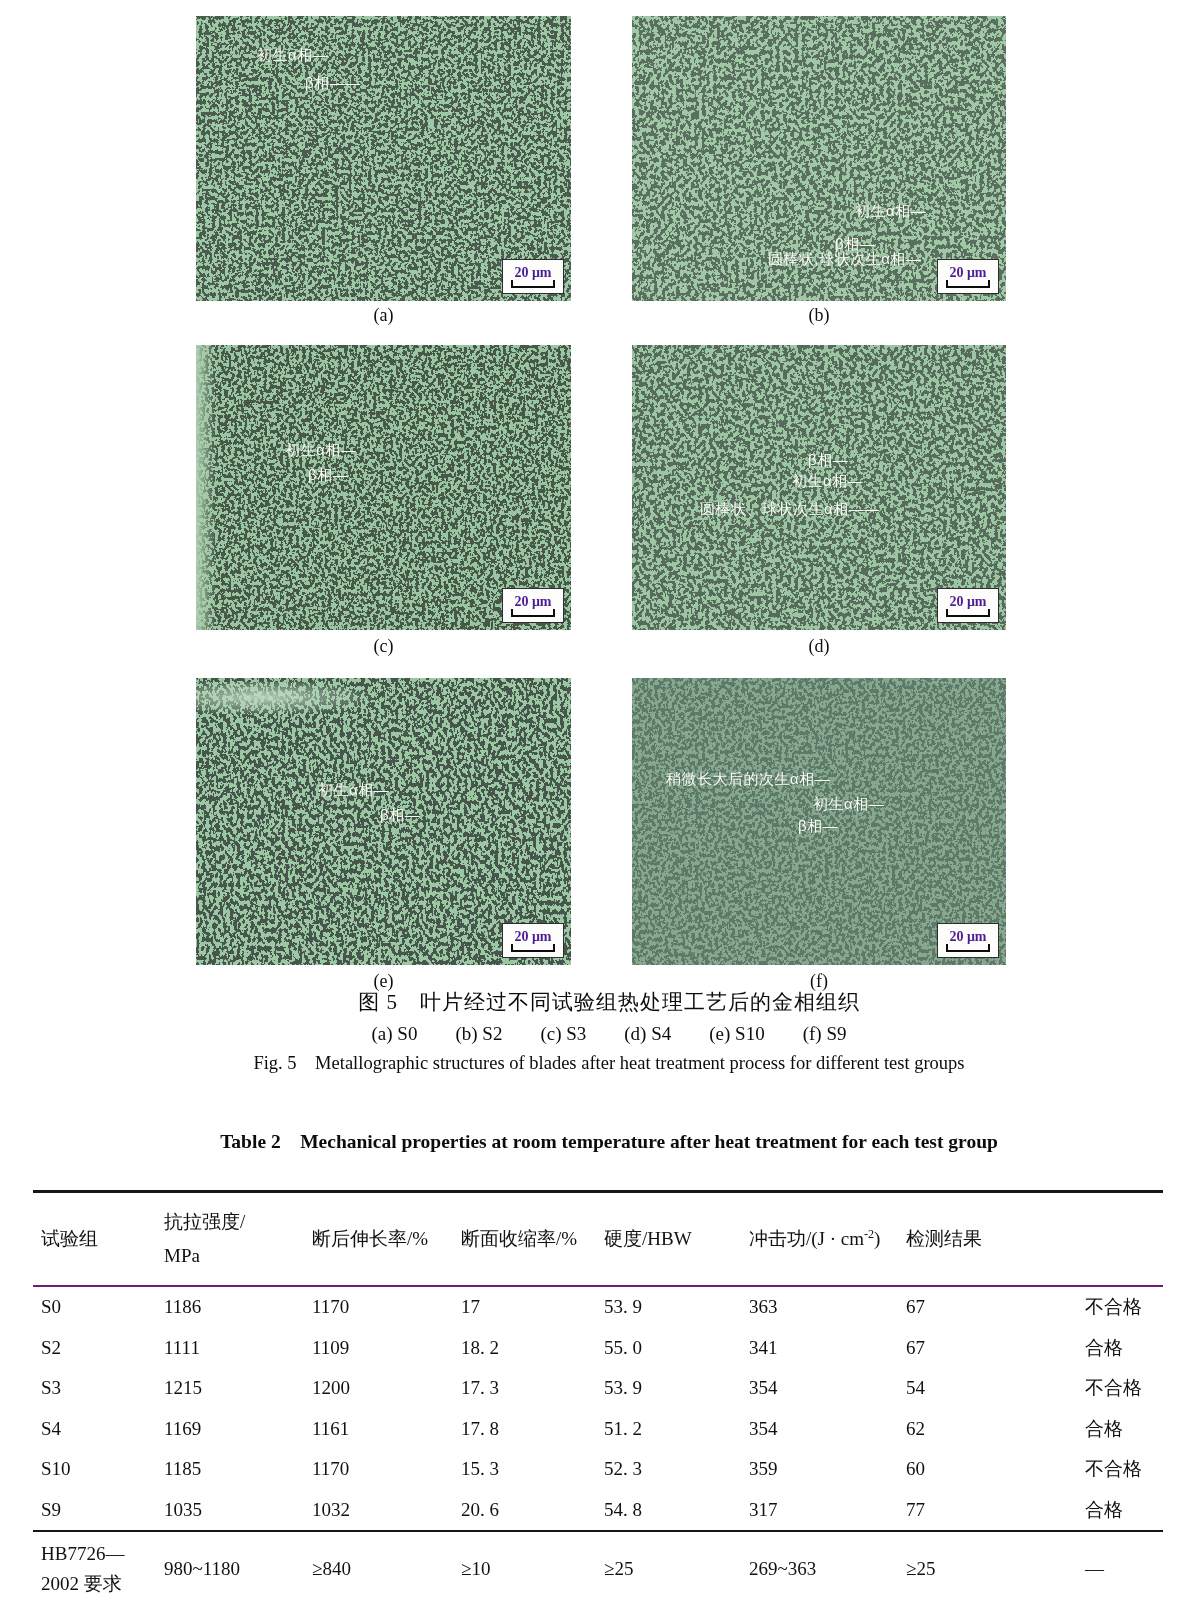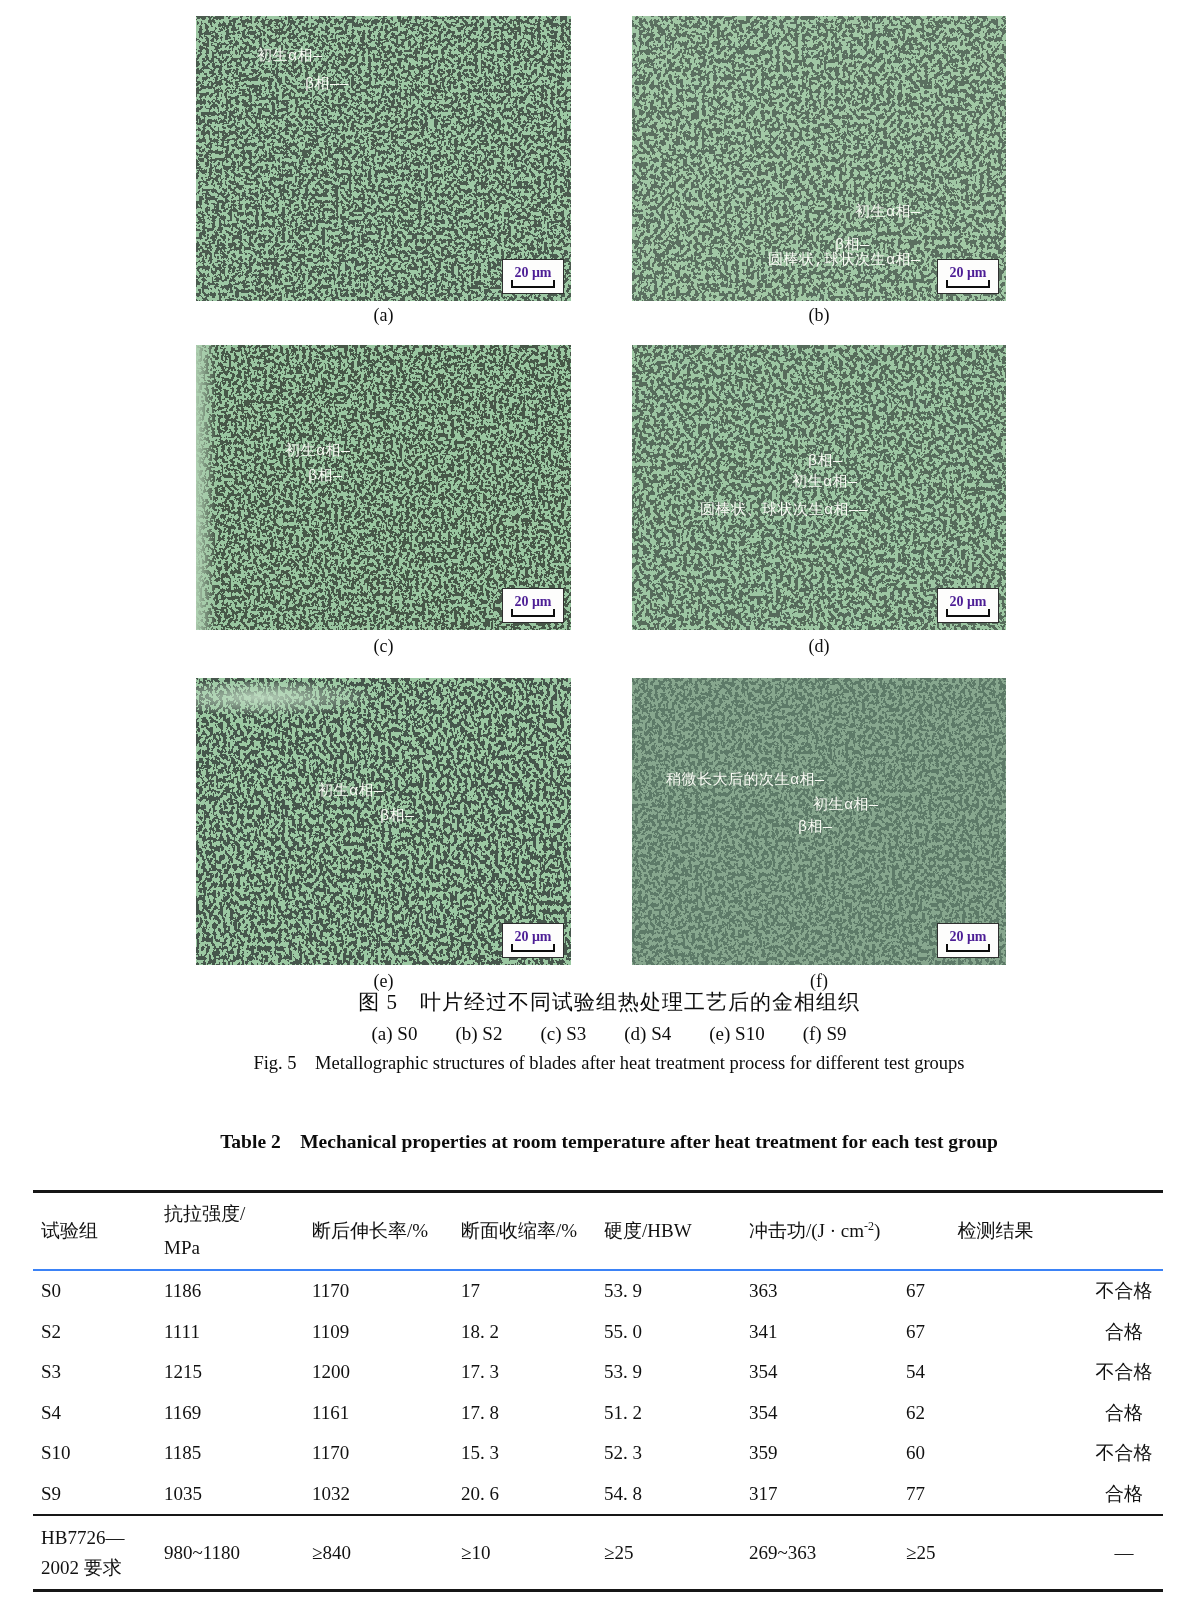--- a/index.html
+++ b/index.html
@@ -4,21 +4,21 @@
 <style>
   *{margin:0;padding:0;box-sizing:border-box}
   html,body{background:#ffffff}
   body{width:1196px;height:1600px;font-family:"Liberation Serif","DejaVu Serif",serif;color:#111}
   .page{position:relative;width:1196px;height:1600px;background:#fff;overflow:hidden}
 
   
   .panel{position:absolute;overflow:hidden;background:#4c5c50}
   .tex{position:absolute;left:0;top:0;display:block}
   .ann{position:absolute;color:#fbfdf6;font-size:15px;white-space:nowrap;letter-spacing:.5px;
-       font-family:Liberation Mono, monospace;text-shadow:0 0 2px rgba(40,60,45,.35)}
+       font-family:Liberation Sans, sans-serif;text-shadow:0 0 2px rgba(40,60,45,.35)}
   .edge-strip{position:absolute;left:0;top:0;height:100%;width:20px;
        background:linear-gradient(90deg,rgba(176,208,178,.95),rgba(176,208,178,0))}
   .top-blob{position:absolute;left:0;top:4px;width:185px;height:34px;
        background:radial-gradient(ellipse at 35% 45%,rgba(193,221,196,.9),rgba(193,221,196,0) 70%)}
   .scalebox{position:absolute;right:7px;bottom:7px;width:62px;height:35px;background:#fdfdfc;
        border:1px solid #2e2e2e;display:flex;flex-direction:column;align-items:center;justify-content:center}
   .scaletext{font-weight:bold;font-size:14px;line-height:15px;color:#4c1d95}
   .bracket{width:44px;height:8px;border-left:2px solid #0c0c0c;border-right:2px solid #0c0c0c;border-bottom:2px solid #0c0c0c}
 
   .panel-label{position:absolute;text-align:center;font-size:18px;color:#0f0f0f}
@@ -29,22 +29,22 @@
   .cap-en{font-size:18.5px}
   .tbl-title-cn{font-size:21px;font-weight:bold;letter-spacing:1px;font-family:"Liberation Sans","DejaVu Sans",sans-serif}
   .tbl-title-en{font-size:19.5px;font-weight:bold}
 
   
   .mtable{position:absolute;left:33px;top:1190px;width:1130px;font-size:19px;
           border-top:3px solid #161616;border-bottom:3px solid #161616}
   .trow{display:grid;grid-template-columns:131px 148px 149px 143px 145px 157px 179px 1fr;align-items:center}
   .trow>div{padding-left:0;white-space:nowrap}
   .trow .c0{padding-left:8px}
-  .trow .c7{text-align:center}
-  .thead{min-height:78px;border-bottom:2px solid #3b82f6;padding:4px 0}
+  .trow .c7{text-align:left}
+  .thead{min-height:78px;border-bottom:2px solid #701a75;padding:12px 0}
   .thead .two{line-height:34px}
   .drow{height:40.5px}
   .reqrow{min-height:75px;border-top:2px solid #161616;padding:4px 0}
   .reqrow .two{line-height:30px}
   sup{font-size:12px}
 </style>
 </head>
 <body>
 
 <svg width="0" height="0" style="position:absolute">

